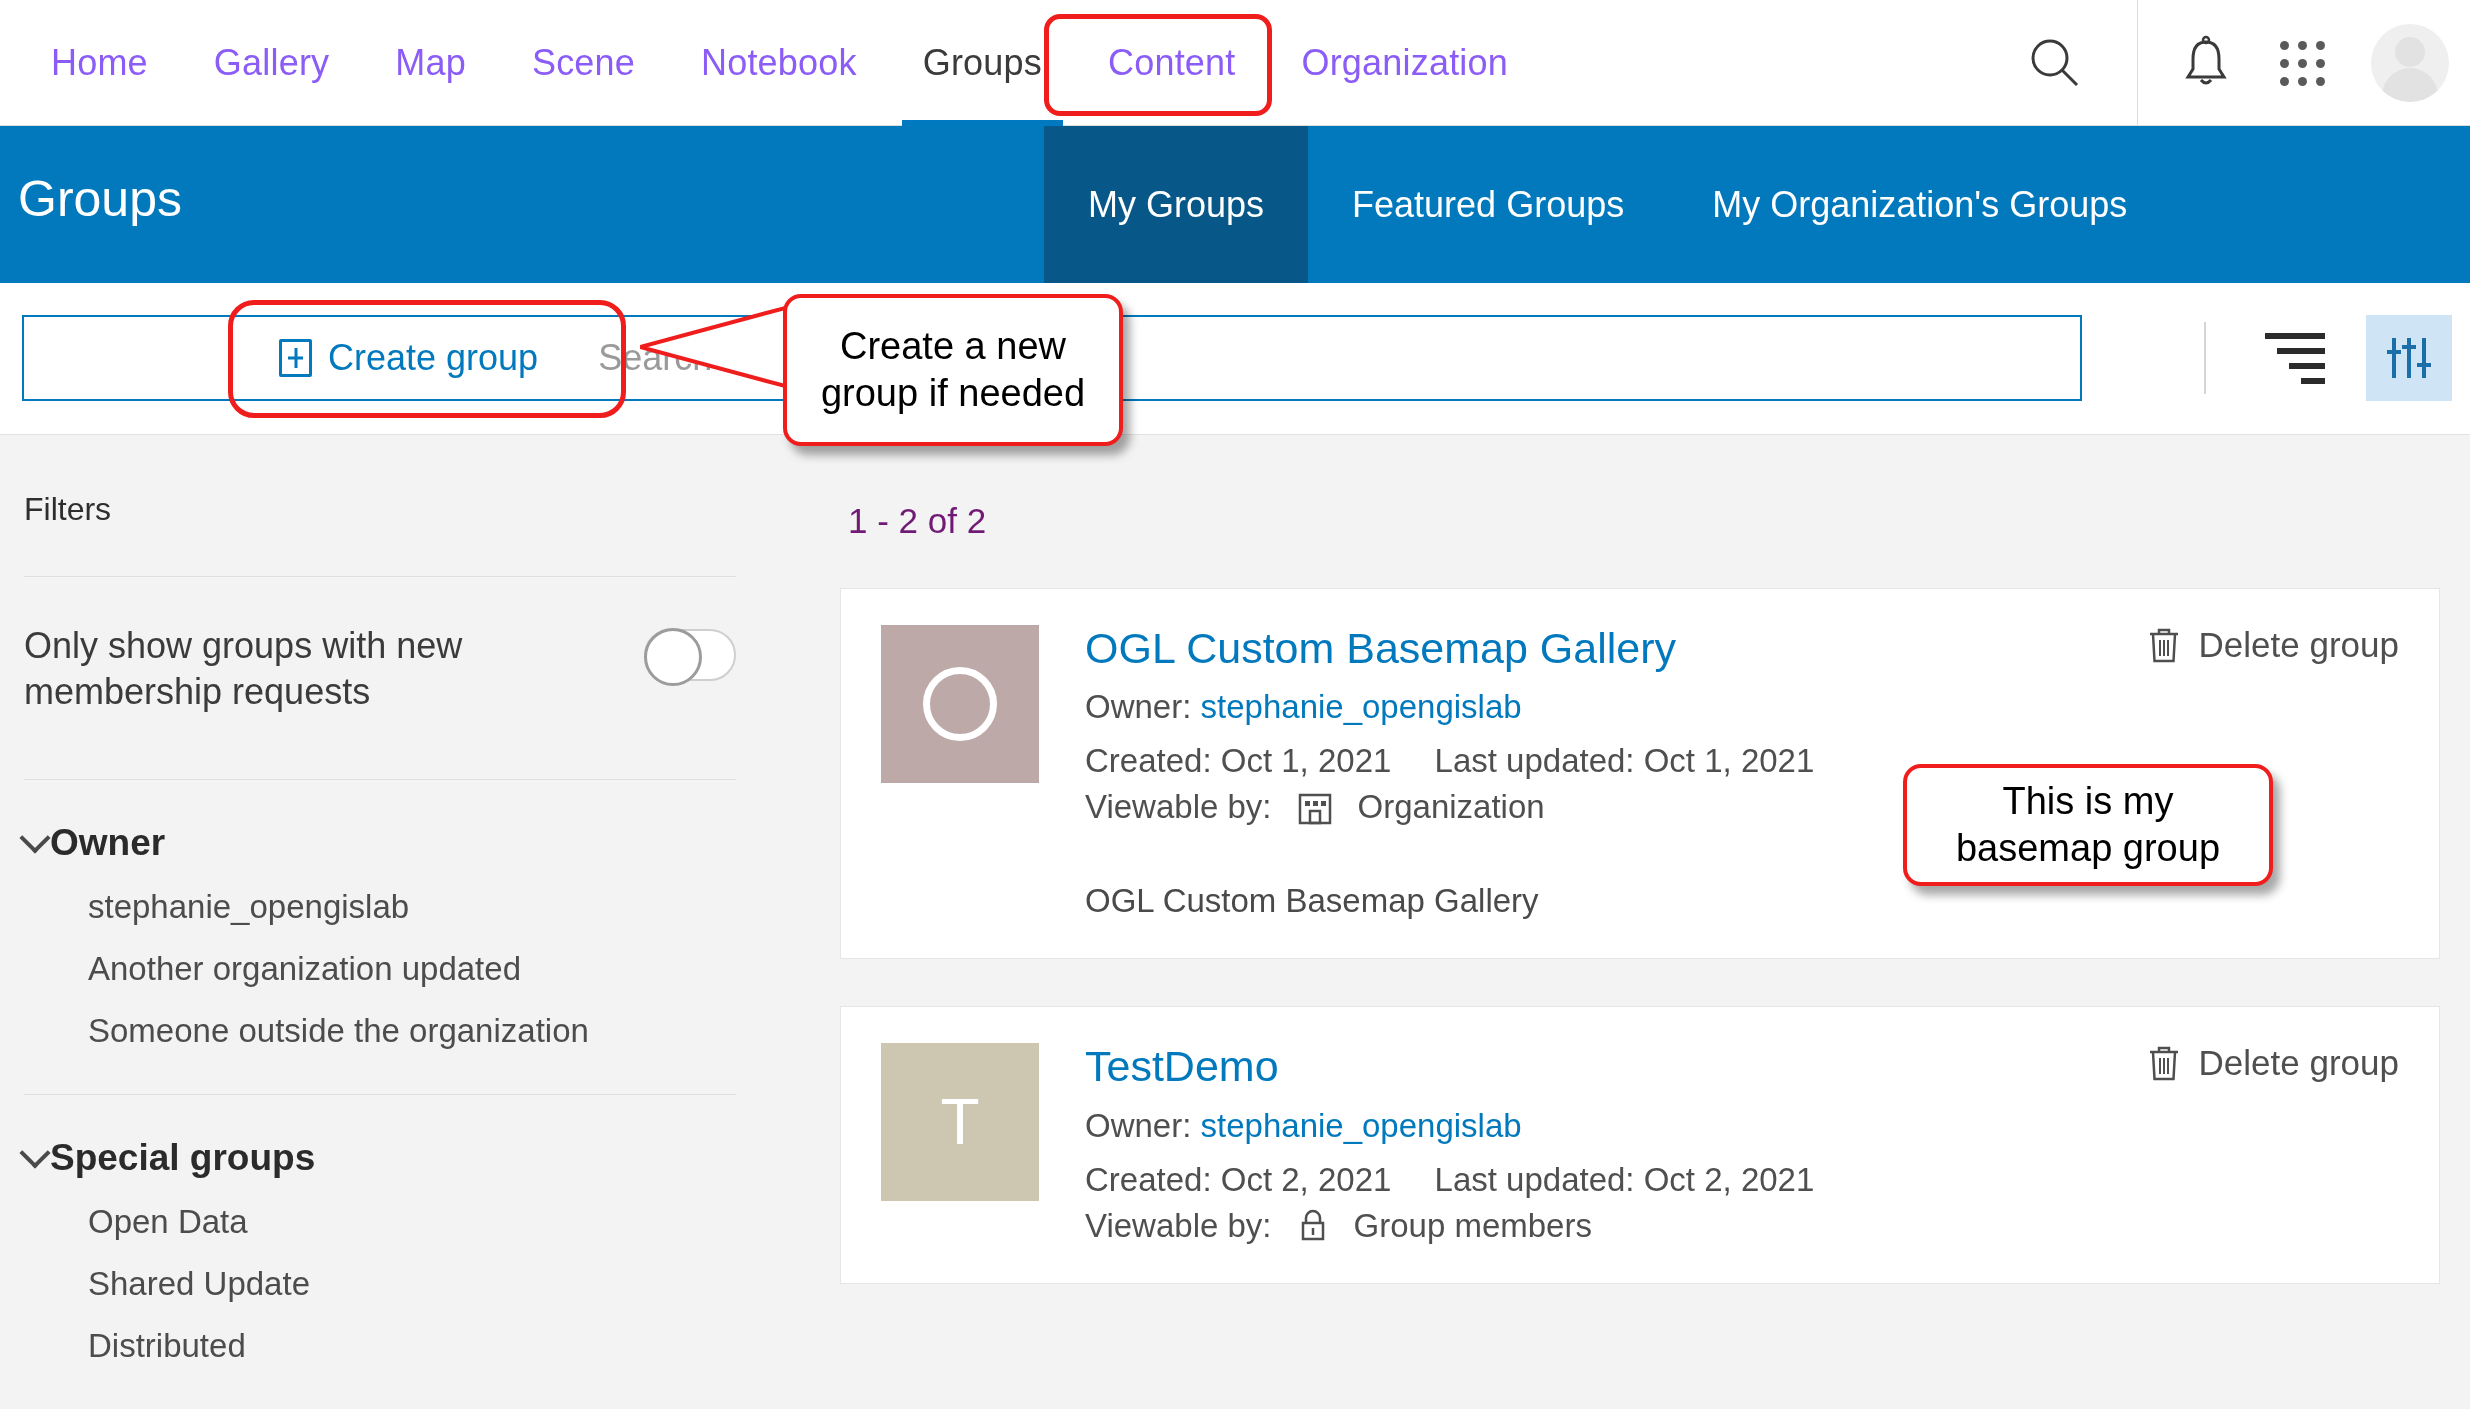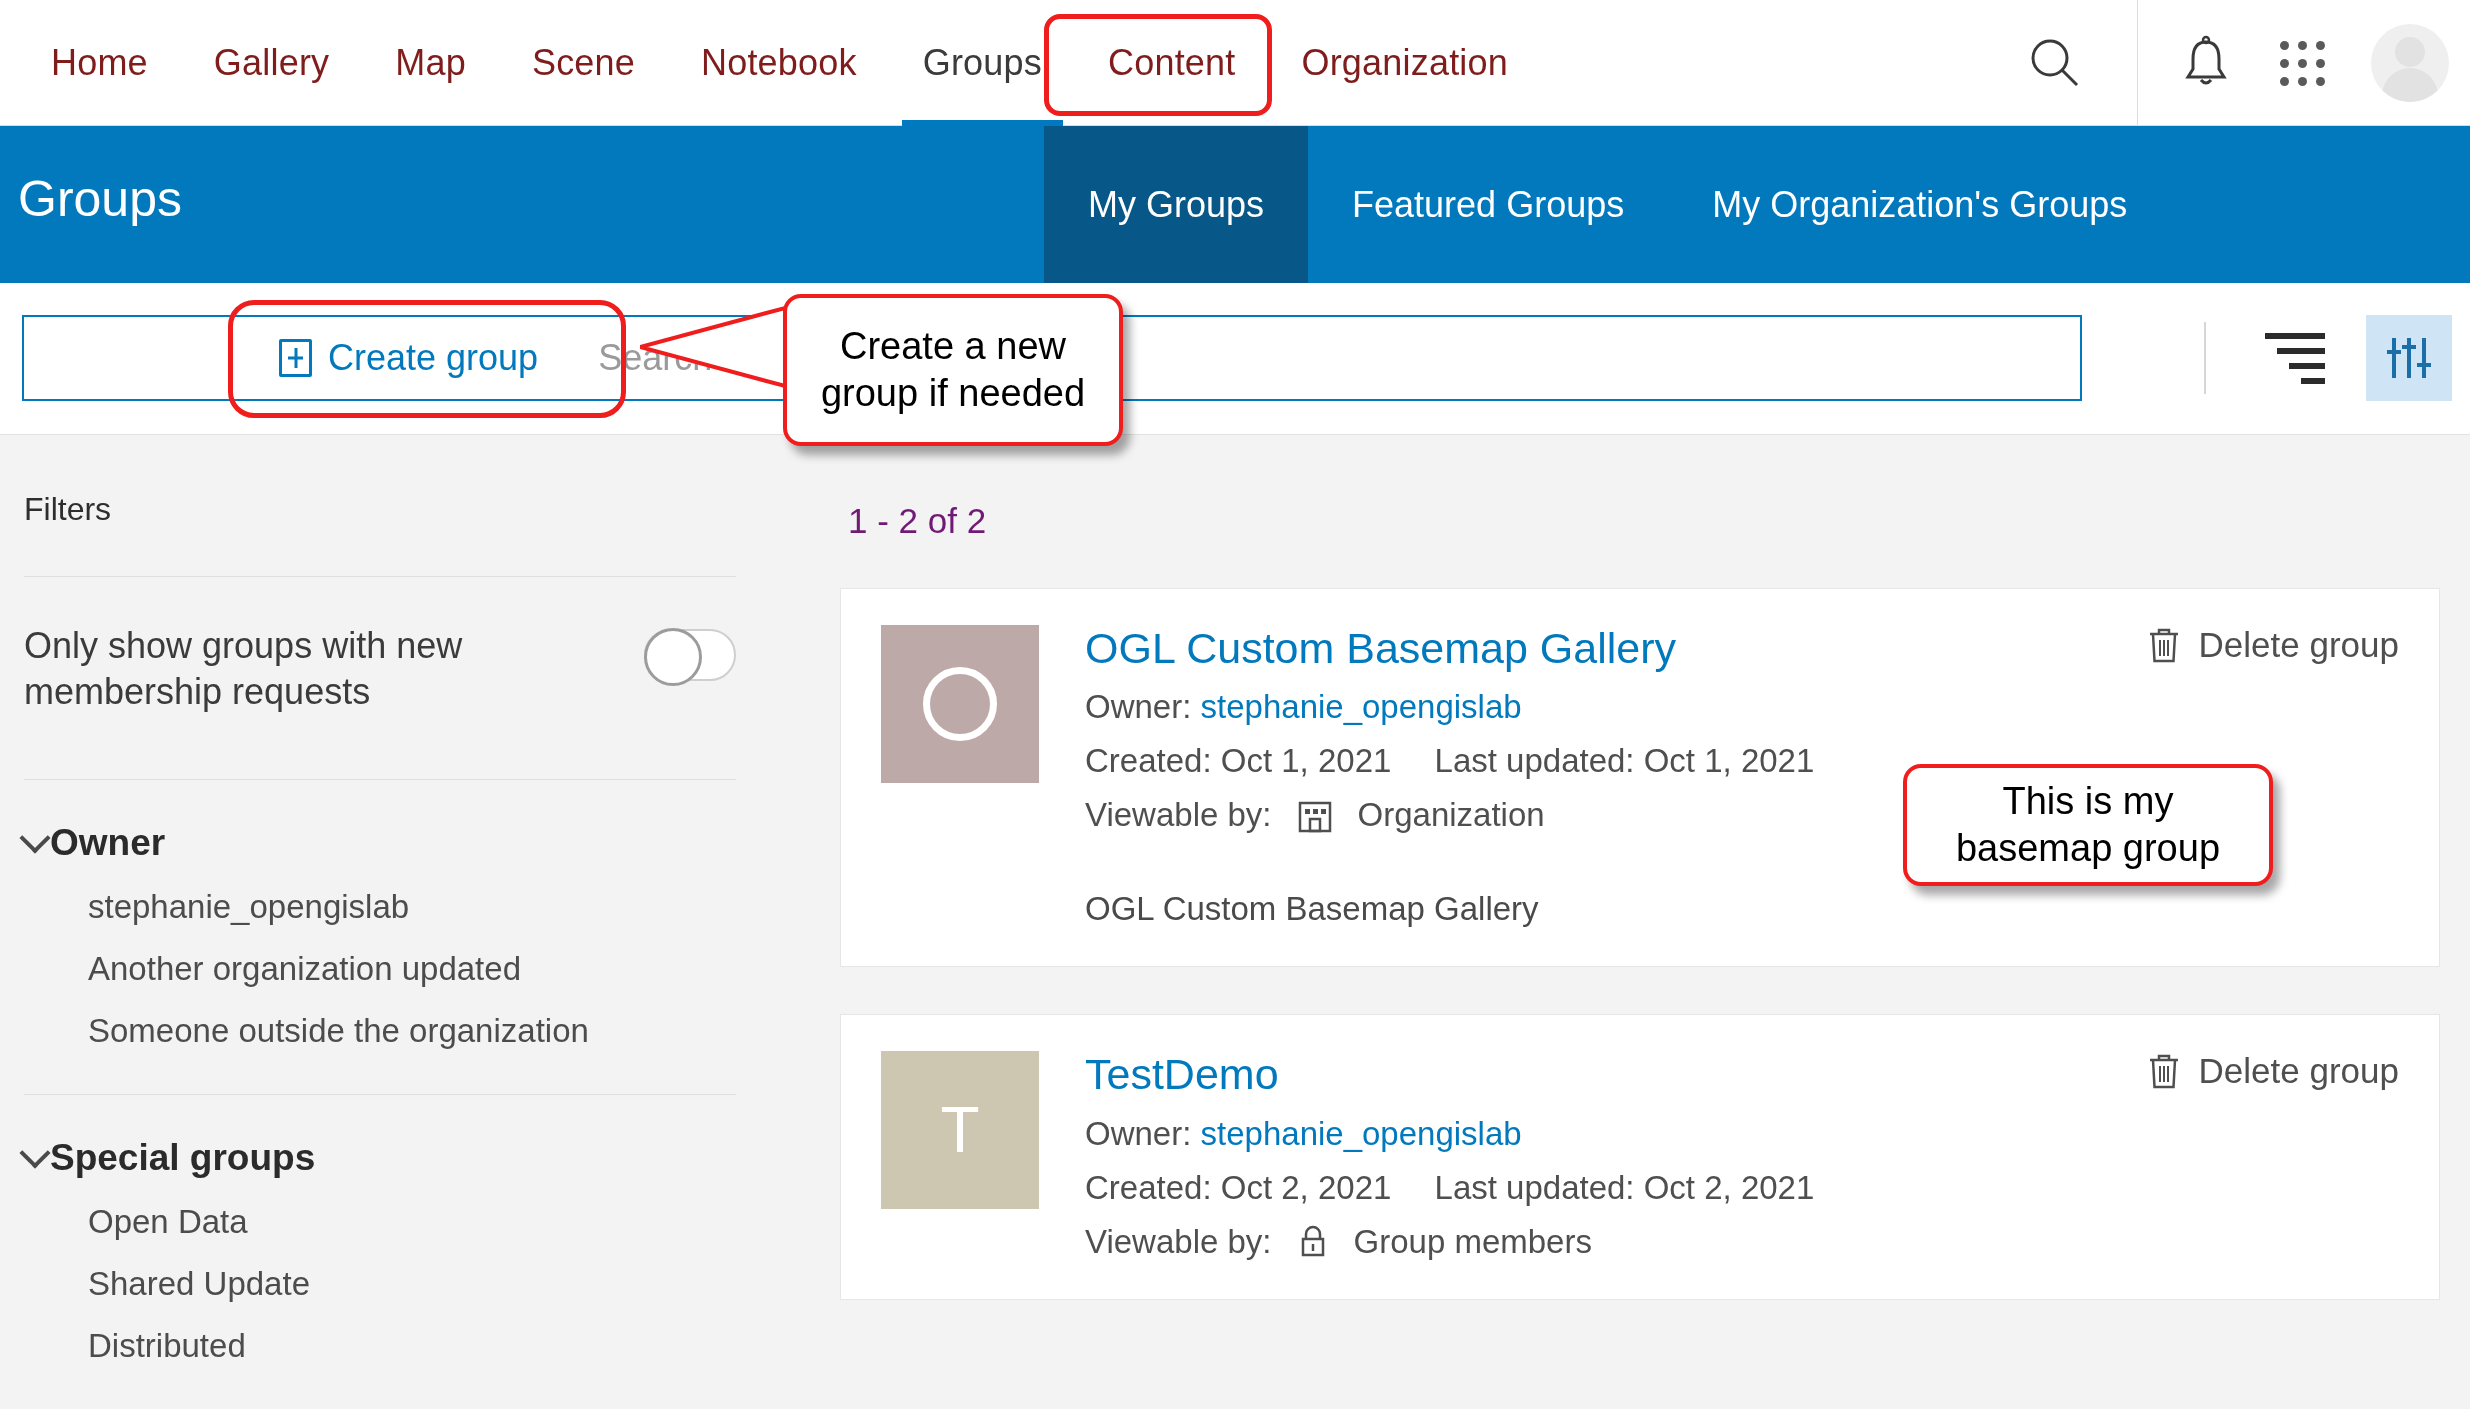--- a/index.html
+++ b/index.html
@@ -12,21 +12,21 @@
   .page { position: relative; width: 2470px; height: 1409px; background:#f4f4f4; }
 
   
   .topnav {
     position: absolute; top:0; left:0; width:2470px; height:126px;
     background:#fff; border-bottom:1px solid #dcdcdc;
     display:flex; align-items:center;
   }
   .nav-links { display:flex; align-items:center; height:126px; padding-left:18px; }
   .nav-link {
-    font-size: 36px; color:#7f1d1d; padding:0 33px; line-height:126px;
+    font-size: 36px; color:#8b5cf6; padding:0 33px; line-height:126px;
     cursor:pointer; white-space:nowrap; letter-spacing:0.2px;
   }
   .nav-link.active { color:#3b3b3b; position:relative; }
   .nav-link.active::after {
     content:""; position:absolute; left:12px; right:12px; bottom:0; height:6px; background:#0079c1;
   }
   .nav-right {
     position:absolute; right:0; top:0; height:126px; display:flex; align-items:center;
   }
   .nav-icon-btn {
@@ -148,21 +148,21 @@
     width:158px; height:158px; flex:0 0 auto;
     display:flex; align-items:center; justify-content:center;
     color:#fff; font-size:64px; font-weight:300;
   }
   .thumb .ring { width:74px; height:74px; border:7px solid #fff; border-radius:50%; }
   .card-body { flex:1 1 auto; }
   .card-title { font-size:43px; color:#0279bd; cursor:pointer; line-height:1.1; }
   .meta-line { font-size:33px; color:#4f4f4f; margin-top:16px; }
   .meta-line .lnk { color:#0279bd; cursor:pointer; }
   .meta-gap { margin-left:34px; }
-  .viewable { display:flex; align-items:center; gap:26px; margin-top:16px; font-size:33px; color:#4f4f4f; }
+  .viewable { display:flex; align-items:center; gap:26px; margin-top:8px; font-size:33px; color:#4f4f4f; }
   .card-desc { font-size:33px; color:#4a4a4a; margin-top:56px; }
   .delete-btn {
     position:absolute; right:40px; top:36px; display:flex; align-items:center; gap:18px;
     font-size:35px; color:#4f4f4f; cursor:pointer;
   }
 
   
   .callout {
     position:absolute; background:#fff; border:4px solid #f01d1d; border-radius:18px;
     box-shadow:7px 9px 10px rgba(0,0,0,0.35);

